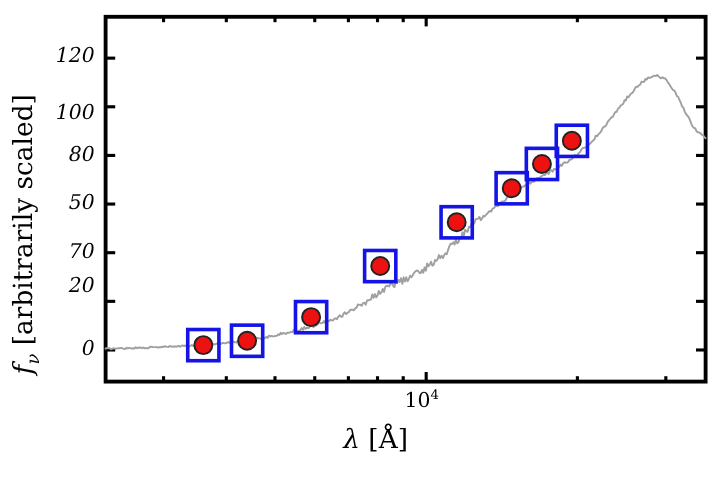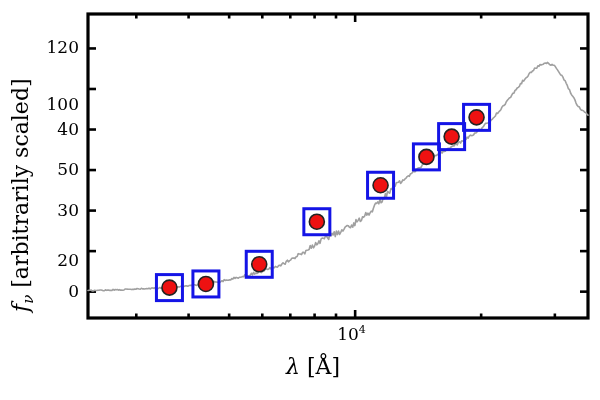--- a/index.html
+++ b/index.html
@@ -29,20 +29,21 @@
     letter-spacing: 0.2px;
     white-space: nowrap;
   }
   .tick-label {
     position: absolute;
     color: #000000;
     font-family: "DejaVu Serif", serif;
     font-size: 17px;
     white-space: nowrap;
     text-align: right;
+    font-style: italic;
   }
   .xtick-label {
     position: absolute;
     color: #000000;
     font-family: "DejaVu Serif", serif;
     font-size: 17px;
     white-space: nowrap;
   }
   .xtick-label sup {
     font-size: 11px;
@@ -155,25 +156,25 @@
         <g>
           <rect x="463.55117337493454" y="104.35999999999999" width="26" height="26" fill="none" stroke="#1414e6" stroke-width="3"></rect>
           <circle cx="476.55117337493454" cy="117.35999999999999" r="7.5" fill="#ee1111" stroke="#222222" stroke-width="1.6"></circle>
         </g>
       </g>
   </svg>
 
 
   <div id="ytick-labels">
       <div class="tick-label" style="right: 521px; top: 280.653px;">0</div>
-      <div class="tick-label" style="right: 521px; top: 250px; text-align: center;">20</div>
-      <div class="tick-label" style="right: 521px; top: 199.587px;">30</div>
+      <div class="tick-label" style="right: 521px; top: 228px; text-align: center;">20</div>
+      <div class="tick-label" style="right: 521px; top: 199.587px;">70</div>
       <div class="tick-label" style="right: 521px; top: 159.053px;">50</div>
-      <div class="tick-label" style="right: 521px; top: 118.52px;">40</div>
-      <div class="tick-label" style="right: 521px; top: 94px; margin-left: 14px;">100</div>
+      <div class="tick-label" style="right: 521px; top: 118.52px;">80</div>
+      <div class="tick-label" style="right: 521px; top: 84px; margin-left: 14px;">100</div>
       <div class="tick-label" style="right: 521px; top: 37.4533px;">120</div>
     </div>
   <div id="xtick-labels">
       <div class="xtick-label" style="left: 337.155px; top: 324px; text-align: center;">10<sup>4</sup></div>
     </div>
 
   <div class="axis-label-x" id="xlabel" style="left: 286px; top: 354px;">
     <span class="it">λ</span><span>&nbsp;</span><span class="brk">[Å]</span>
   </div>
 

